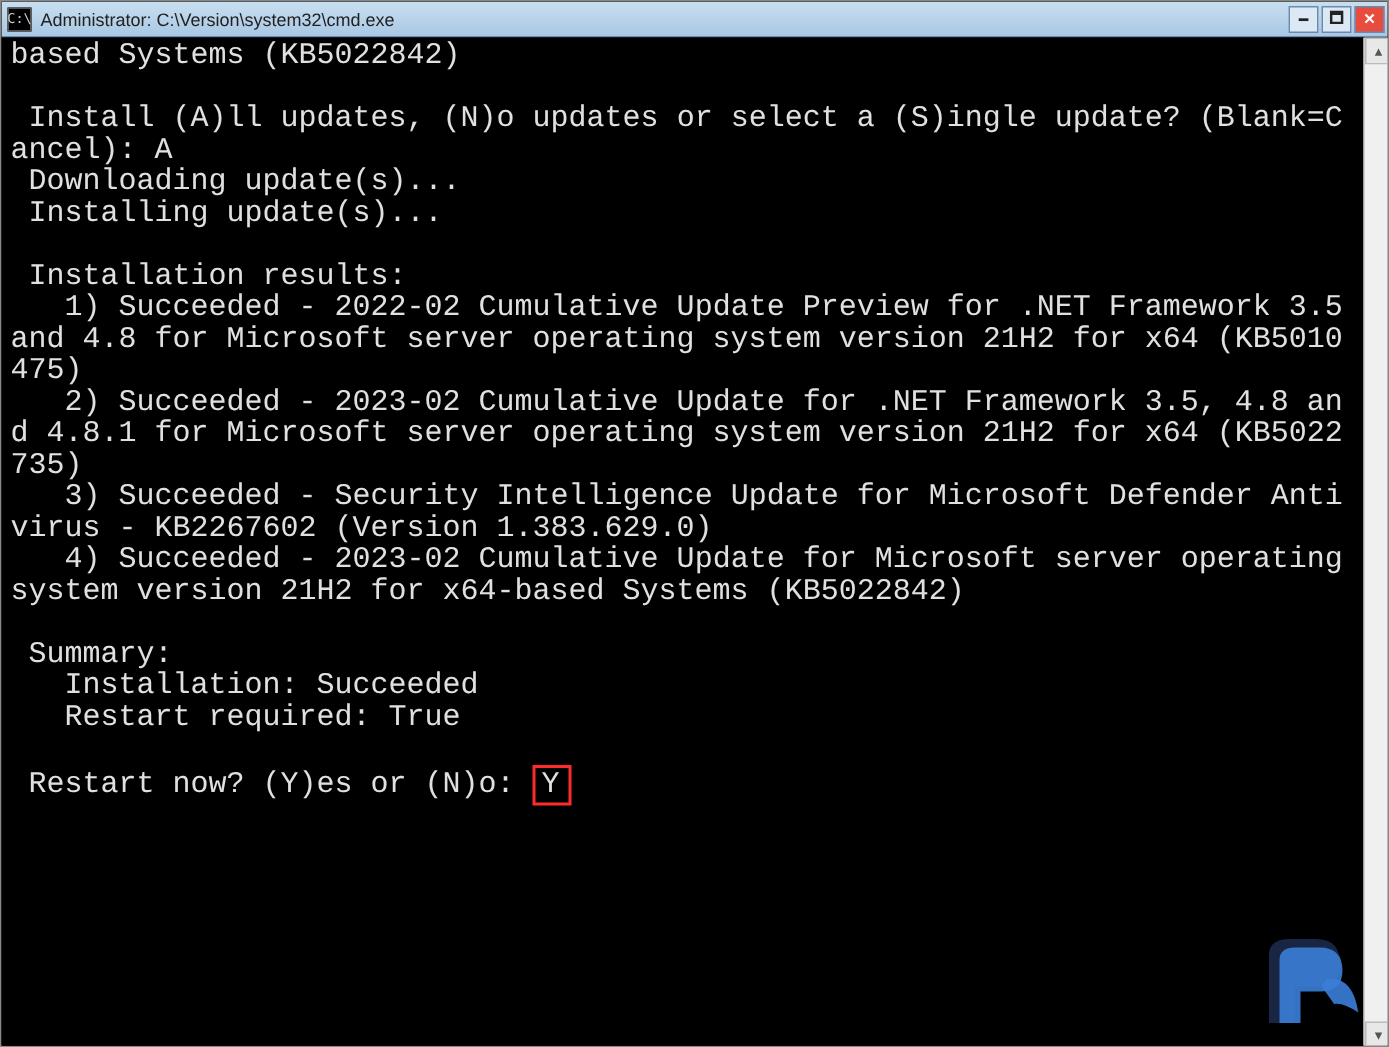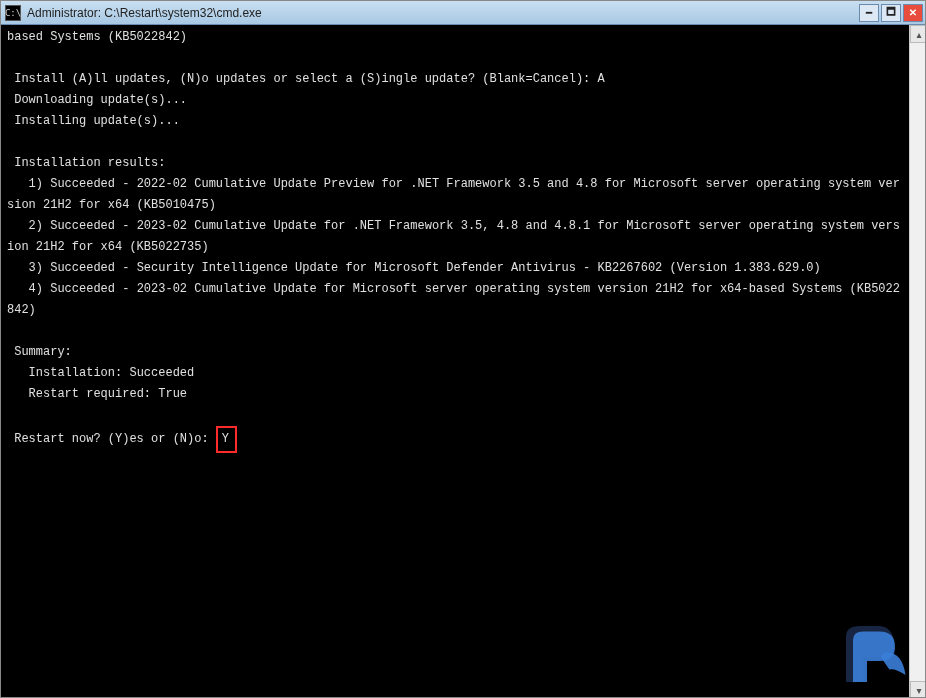--- a/index.html
+++ b/index.html
@@ -63,21 +63,21 @@
       flex: 1;
       display: flex;
       background: #000;
       overflow: hidden;
     }
     .console {
       flex: 1;
       background: #000;
       color: #e0e0e0;
       font-family: "Consolas", "Courier New", monospace;
-      font-size: 12px;
+      font-size: 20px;
       line-height: 21px;
       padding: 2px 6px;
       white-space: pre-wrap;
       word-break: break-all;
       overflow: hidden;
     }
     .scrollbar {
       width: 18px;
       background: #f0f0f0;
       display: flex;
@@ -114,21 +114,21 @@
     .wrapper { position: relative; width: 926px; height: 698px; }
   </style>
 </head>
 <body>
 <div class="wrapper">
 
 <div class="window">
 
   <div class="titlebar">
     <span class="app-icon">C:\</span>
-    <span class="title-text">Administrator: C:\Restart\system32\cmd.exe</span>
+    <span class="title-text">Administrator: C:\Version\system32\cmd.exe</span>
     <div class="win-controls">
       <div class="win-btn">🗕</div>
       <div class="win-btn">🗖</div>
       <div class="win-btn close">✕</div>
     </div>
   </div>
 
   <div class="console-area">
     <div class="console" id="console"><span class="line">based Systems (KB5022842)</span><span class="line">&nbsp;</span><span class="line"> Install (A)ll updates, (N)o updates or select a (S)ingle update? (Blank=Cancel): A</span><span class="line"> Downloading update(s)...</span><span class="line"> Installing update(s)...</span><span class="line">&nbsp;</span><span class="line"> Installation results:</span><span class="line">   1) Succeeded - 2022-02 Cumulative Update Preview for .NET Framework 3.5 and 4.8 for Microsoft server operating system version 21H2 for x64 (KB5010475)</span><span class="line">   2) Succeeded - 2023-02 Cumulative Update for .NET Framework 3.5, 4.8 and 4.8.1 for Microsoft server operating system version 21H2 for x64 (KB5022735)</span><span class="line">   3) Succeeded - Security Intelligence Update for Microsoft Defender Antivirus - KB2267602 (Version 1.383.629.0)</span><span class="line">   4) Succeeded - 2023-02 Cumulative Update for Microsoft server operating system version 21H2 for x64-based Systems (KB5022842)</span><span class="line">&nbsp;</span><span class="line"> Summary:</span><span class="line">   Installation: Succeeded</span><span class="line">   Restart required: True</span><span class="line">&nbsp;</span><span class="line"><span> Restart now? (Y)es or (N)o: </span><span class="highlight-box">Y</span></span></div>
     <div class="scrollbar">

